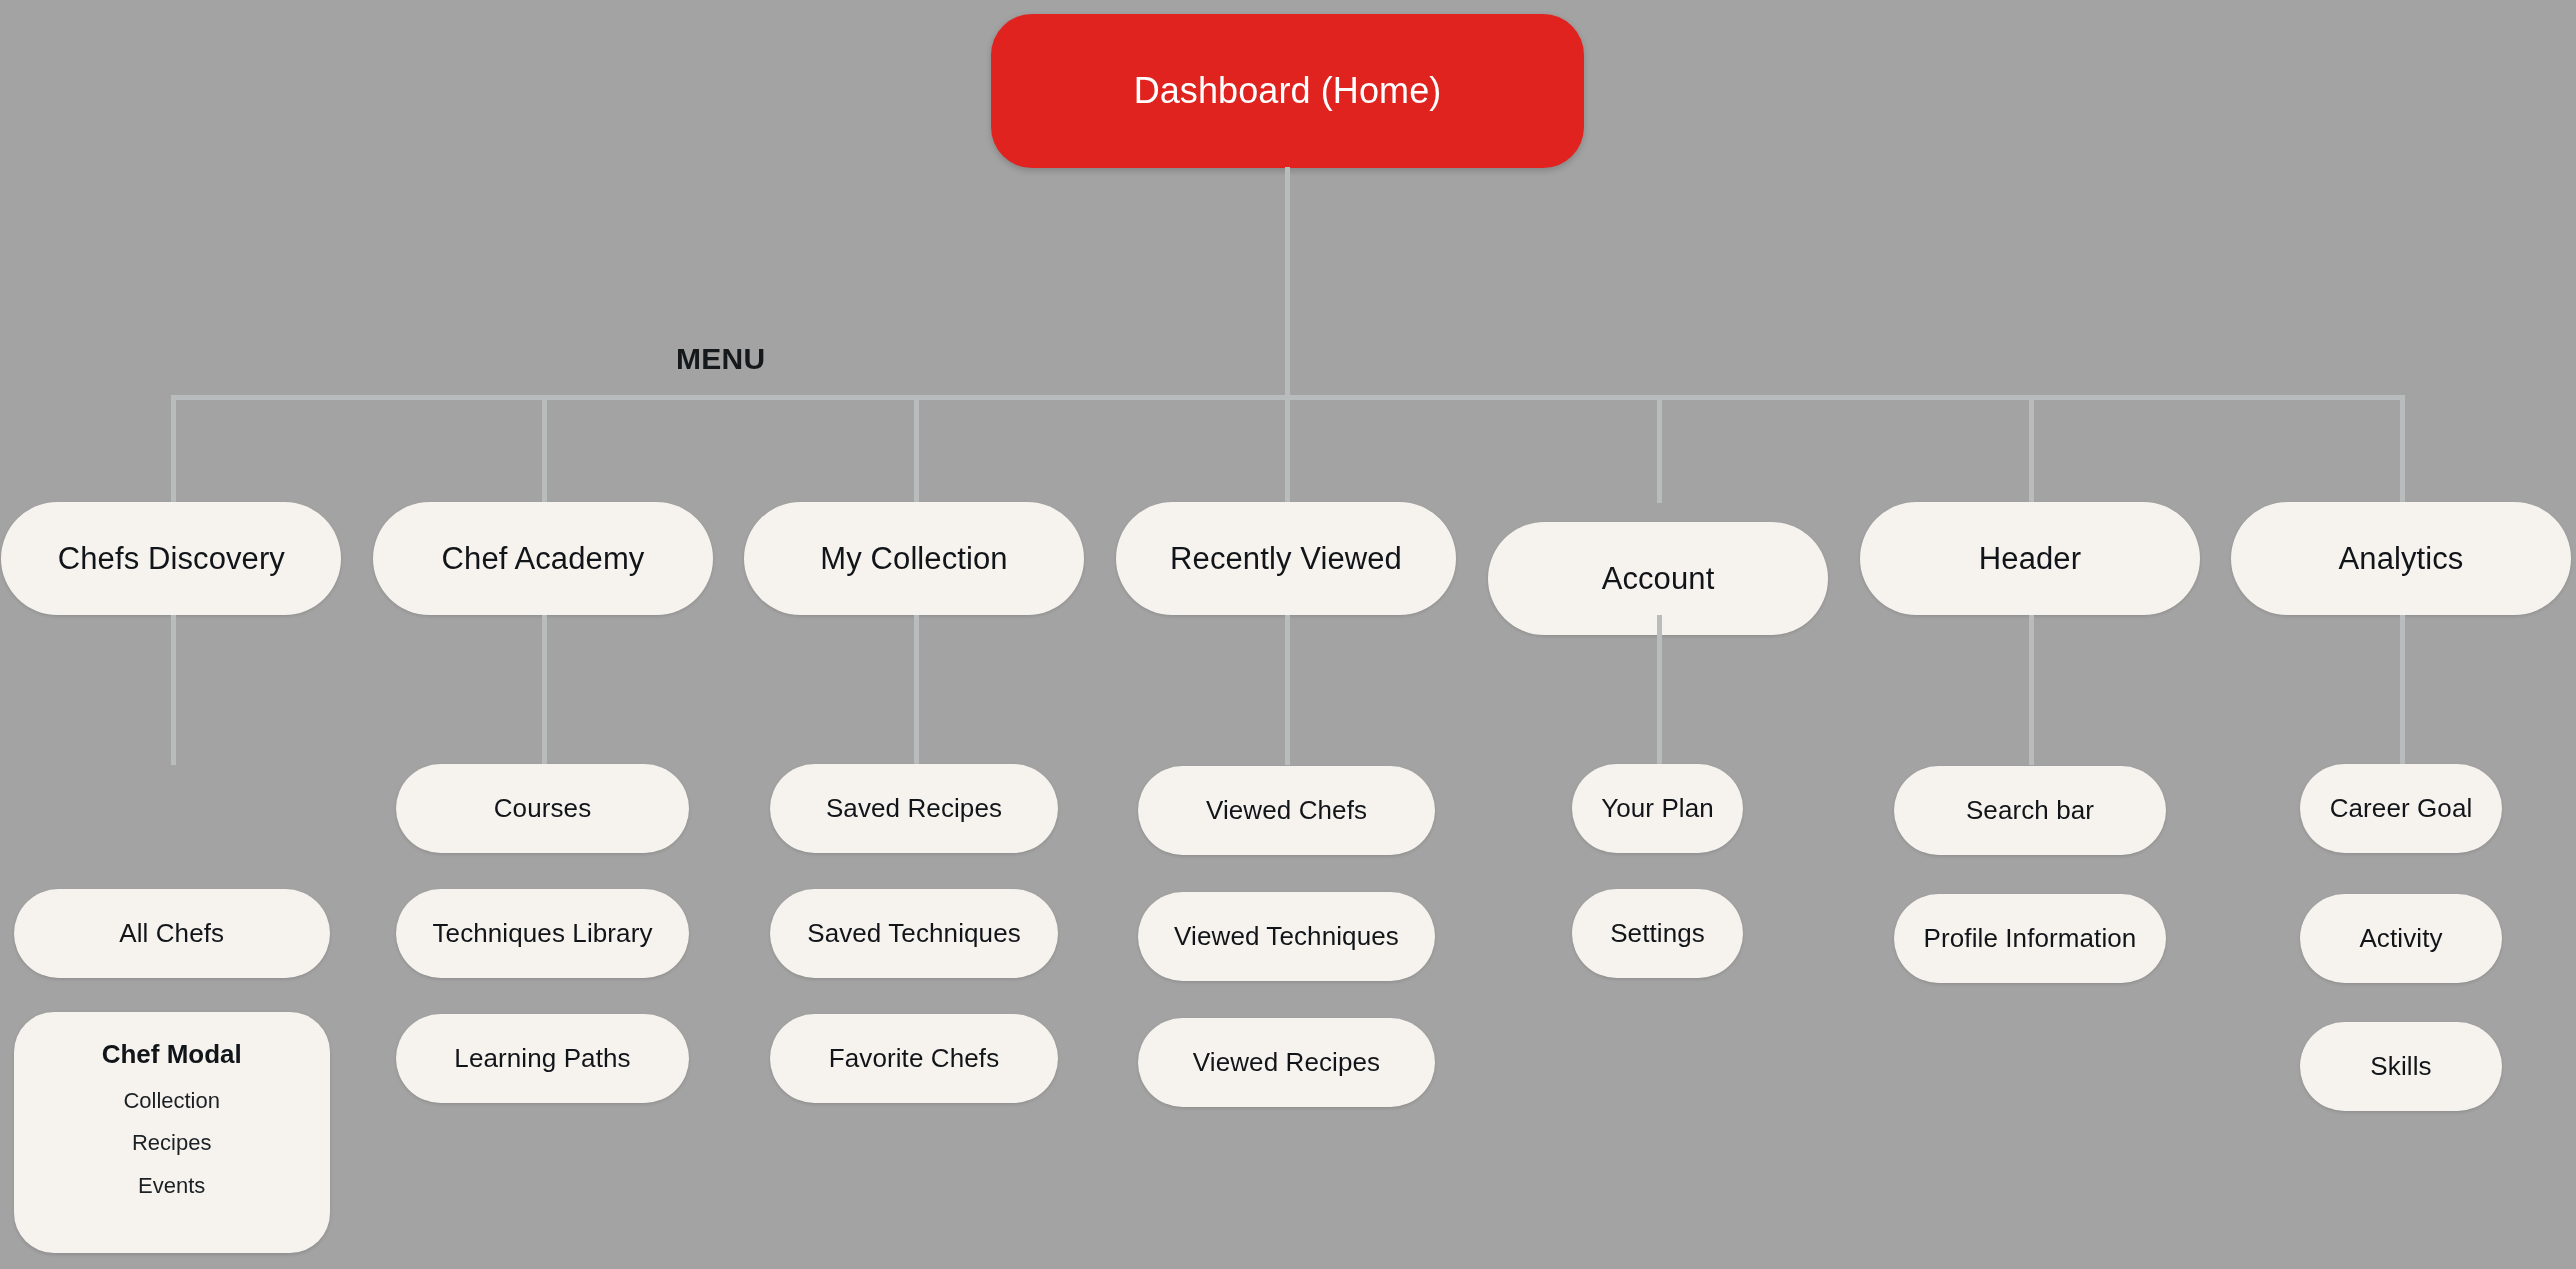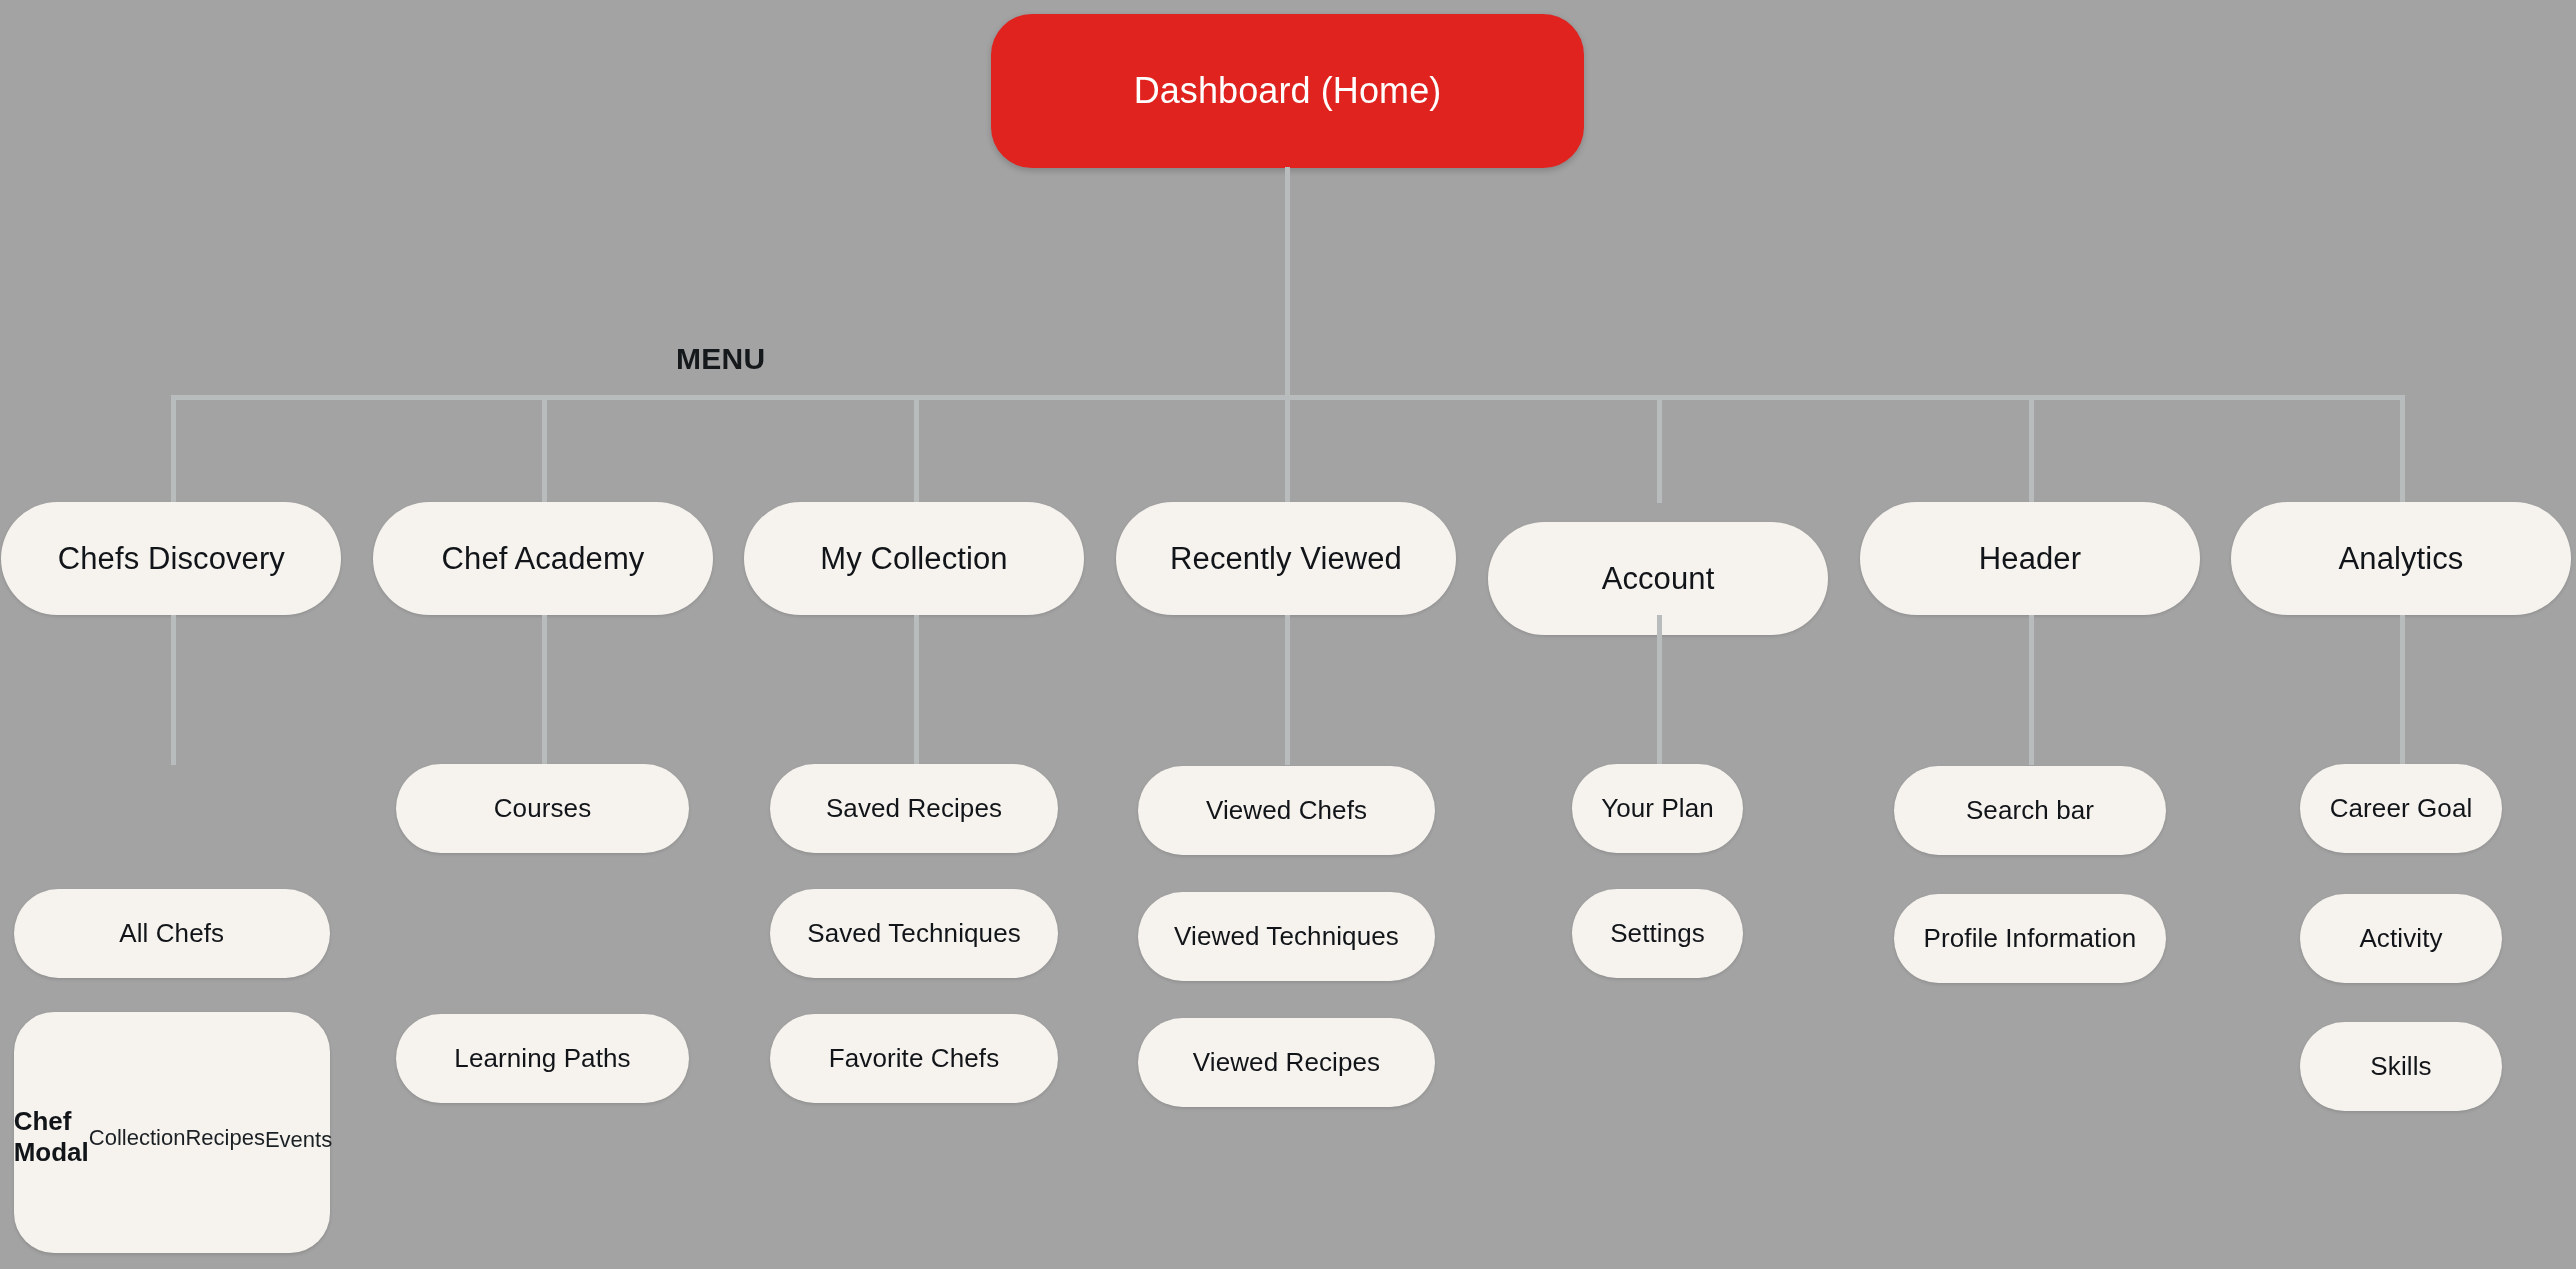--- a/index.html
+++ b/index.html
@@ -66,20 +66,21 @@
     white-space: nowrap;
   }
 
   
   .modal-card {
     position: absolute;
     background: #f6f3ee;
     border-radius: 40px;
     box-sizing: border-box;
     display: flex;
+    flex-direction: column;
     align-items: center;
     justify-content: flex-start;
     box-shadow: 0 1.4px 3.4px rgba(0,0,0,0.12);
     padding-top: 27px;
   }
   .modal-title {
     font-size: 26px;
     font-weight: bold;
     color: #111418;
     margin-bottom: 18px;
@@ -150,20 +151,23 @@
   <div class="modal-card" style="left:13.7px; top:1012px; width:316px; height:241px;">
     <div class="modal-title">Chef Modal</div>
     <div class="modal-item">Collection</div>
     <div class="modal-item">Recipes</div>
     <div class="modal-item">Events</div>
   </div>
 
   <div class="node pill lvl2" style="left:396px; top:764px; width:293px; height:89px;">
     <span>Courses</span>
   </div>
+  <div class="node pill lvl2" style="left:396px; top:889px; width:293px; height:89px;">
+    <span>Techniques Library</span>
+  </div>
   <div class="node pill lvl2" style="left:396px; top:1014px; width:293px; height:89px;">
     <span>Learning Paths</span>
   </div>
 
   <div class="node pill lvl2" style="left:770px; top:764px; width:288px; height:89px;">
     <span>Saved Recipes</span>
   </div>
   <div class="node pill lvl2" style="left:770px; top:889px; width:288px; height:89px;">
     <span>Saved Techniques</span>
   </div>

